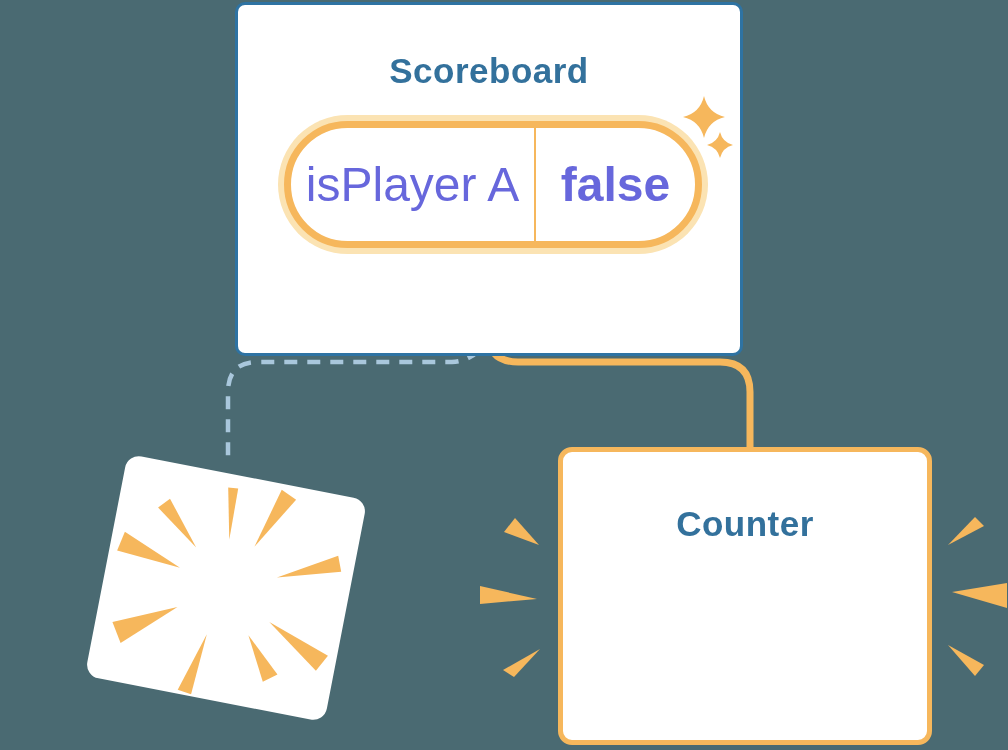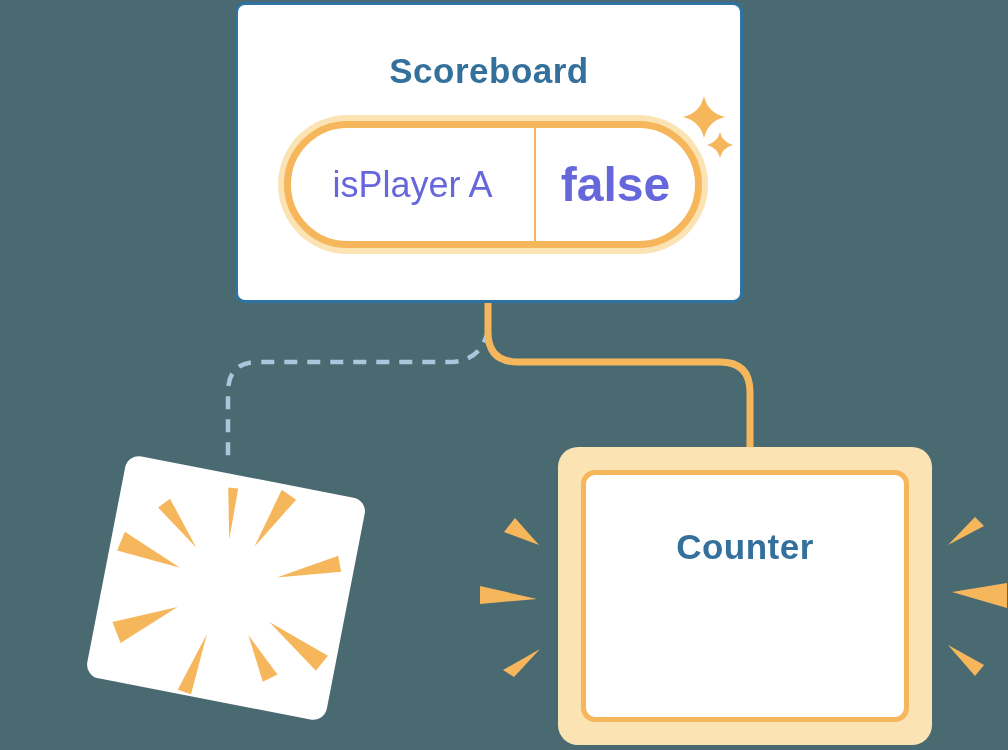--- a/index.html
+++ b/index.html
@@ -9,46 +9,46 @@
   svg.layer{position:absolute;left:0;top:0;width:1008px;height:750px;}
   .connectors{z-index:1;}
   .overlay{z-index:3;pointer-events:none;}
 
   .connector-solid{fill:none;stroke:var(--orange,#F6B75C);stroke-width:7;stroke-linecap:round;}
   .connector-dashed{fill:none;stroke:var(--dash,#A9C7DC);stroke-width:4.5;stroke-dasharray:13 10;stroke-linecap:butt;}
 
   .card{position:absolute;background:var(--card-bg,#fff);z-index:2;}
 
   
-  .sb-card{left:235px;top:2px;width:508px;height:301px;border:3px solid var(--card-border,#2E73A3);
+  .sb-card{left:235px;top:2px;width:508px;height:354px;border:3px solid var(--card-border,#2E73A3);
            border-radius:10px;box-sizing:border-box;}
   .card-title{color:var(--title,#33719C);font-size:35px;font-weight:600;text-align:center;letter-spacing:.5px;}
   .sb-title{margin-top:46px;}
 
   .sb-pill{position:absolute;left:46px;top:116px;width:404px;height:113px;box-sizing:content-box;
            background:#fff;border:7px solid var(--orange,#F6B75C);border-radius:999px;
            box-shadow:0 0 0 6px var(--orange-light,#FBE3B3);
            display:grid;grid-template-columns:243px 2px 1fr;align-items:stretch;}
   .sb-pill .divider{background:var(--orange,#F6B75C);}
   .pill-cell{display:flex;align-items:center;justify-content:center;}
-  .state-key{color:var(--purple,#6767DC);font-size:36px;}
+  .state-key{color:var(--purple,#6767DC);font-size:48px;}
   .state-value{color:var(--purple,#6767DC);font-size:48px;font-weight:700;}
 
   .sparkles{position:absolute;left:444px;top:90px;width:52px;height:66px;z-index:4;}
   .sparkles path{fill:var(--orange,#F6B75C);}
 
   
   .poof-card{left:104px;top:475px;width:244px;height:226px;border-radius:14px;
              transform:rotate(11deg);transform-origin:50% 50%;}
   .poof-card svg{position:absolute;left:0;top:0;width:244px;height:226px;}
   .poof-card polygon{fill:var(--orange,#F6B75C);}
 
   
   .counter-ring{position:absolute;left:558px;top:447px;width:374px;height:298px;z-index:2;
-                background:var(--orange-light,#FBE3B3);border-radius:20px;box-sizing:border-box;padding:23px;}
+                background:var(--orange-light,#FBE3B3);border-radius:20px;box-sizing:border-box;padding:0;}
   .counter-card{position:relative;width:100%;height:100%;background:var(--card-bg,#fff);
                 border:5px solid var(--orange,#F6B75C);border-radius:14px;box-sizing:border-box;}
   .counter-title{margin-top:52px;}
   .ct-pill{position:absolute;left:41px;top:124px;width:267px;height:100px;box-sizing:border-box;
            background:#fff;border:2px solid var(--pill-border,#6366D4);border-radius:999px;
            display:grid;grid-template-columns:174px 2px 1fr;}
   .ct-pill .divider{background:var(--pill-border,#6366D4);}
   .ct-key{color:var(--purple,#6767DC);font-size:38px;}
   .ct-value{color:var(--purple,#6767DC);font-size:40px;}
 

